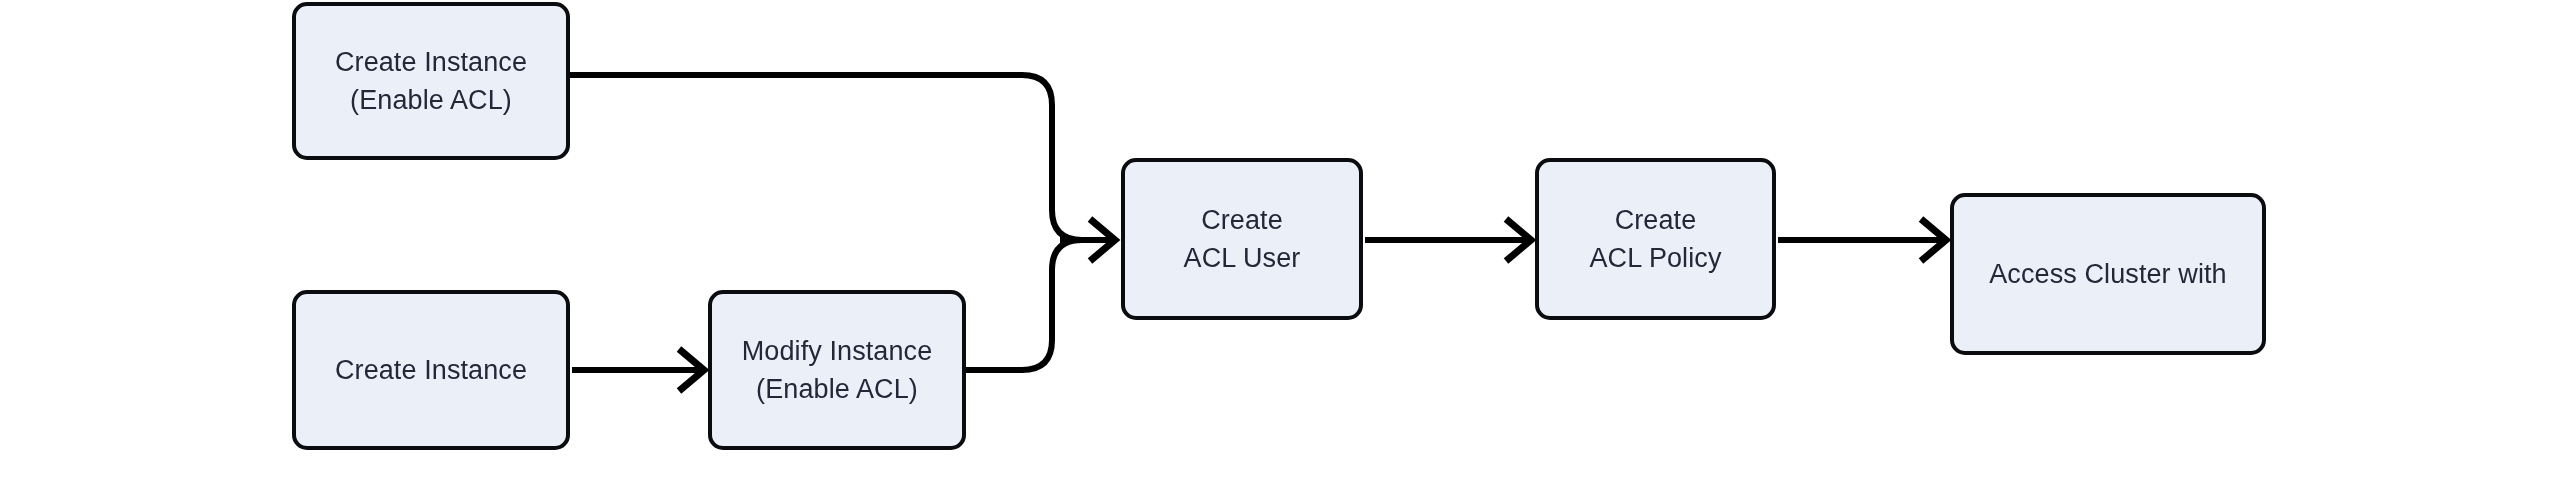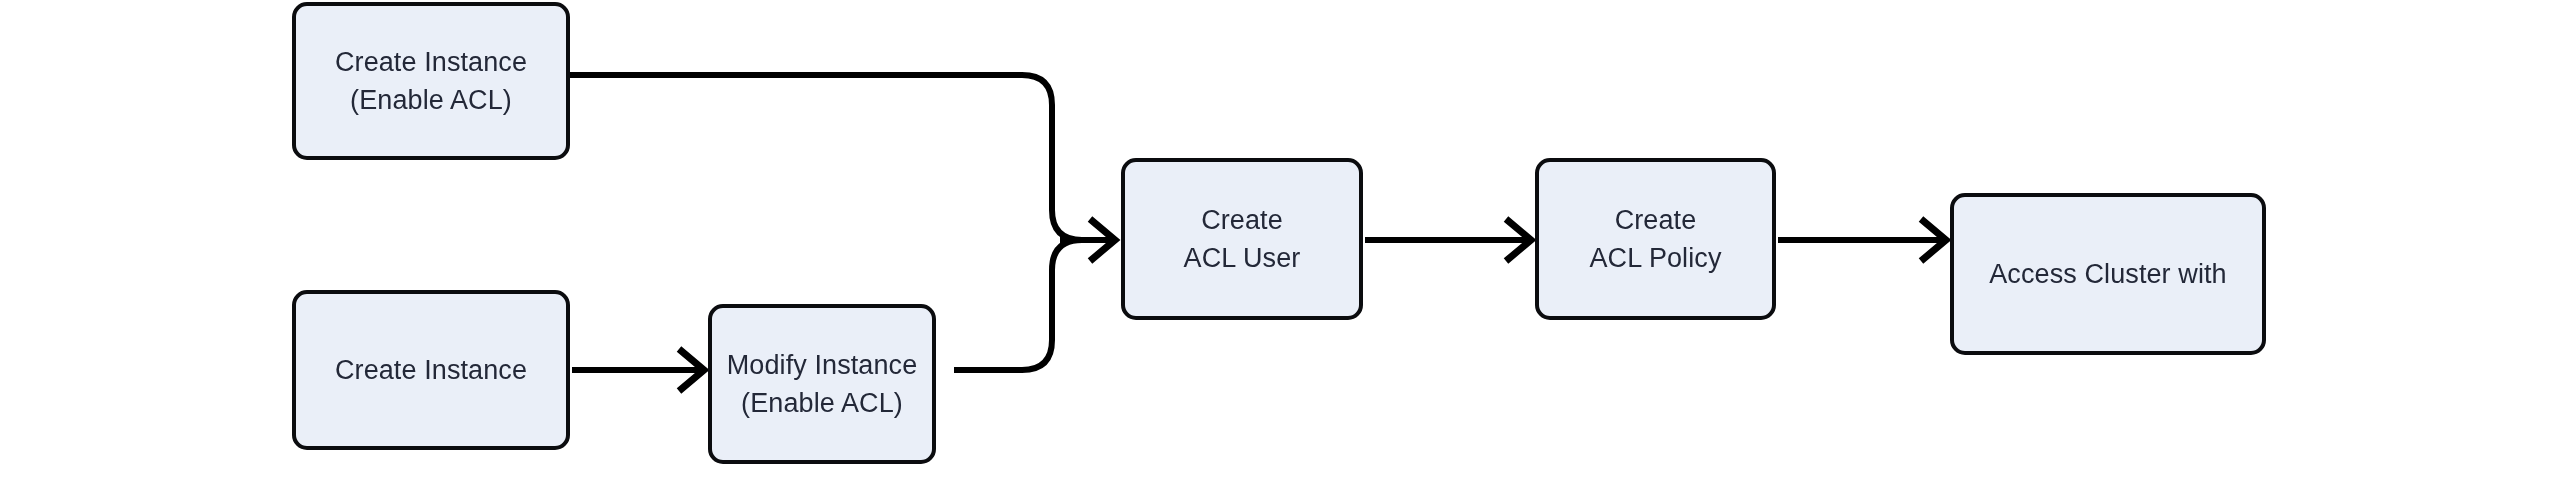--- a/index.html
+++ b/index.html
@@ -77,21 +77,21 @@
 
   <div class="node-box" id="node-0" style="left: 292px; top: 2px; width: 278px; height: 158px; background: rgb(234, 239, 248); border-color: rgb(11, 12, 15); color: rgb(35, 40, 56);">
     <span class="node-line">Create Instance</span>
     <span class="node-line">(Enable ACL)</span>
   </div>
 
   <div class="node-box" id="node-1" style="left: 292px; top: 290px; width: 278px; height: 160px; background: rgb(234, 239, 248); border-color: rgb(11, 12, 15); color: rgb(35, 40, 56);">
     <span class="node-line">Create Instance</span>
   </div>
 
-  <div class="node-box" id="node-2" style="left: 708px; top: 304px; width: 228px; height: 160px; background: rgb(234, 239, 248); border-color: rgb(11, 12, 15); color: rgb(35, 40, 56);">
+  <div class="node-box" id="node-2" style="left: 708px; top: 290px; width: 258px; height: 160px; background: rgb(234, 239, 248); border-color: rgb(11, 12, 15); color: rgb(35, 40, 56);">
     <span class="node-line">Modify Instance</span>
     <span class="node-line">(Enable ACL)</span>
   </div>
 
   <div class="node-box" id="node-3" style="left: 1121px; top: 158px; width: 242px; height: 162px; background: rgb(234, 239, 248); border-color: rgb(11, 12, 15); color: rgb(35, 40, 56);">
     <span class="node-line">Create</span>
     <span class="node-line">ACL User</span>
   </div>
 
   <div class="node-box" id="node-4" style="left: 1535px; top: 158px; width: 241px; height: 162px; background: rgb(234, 239, 248); border-color: rgb(11, 12, 15); color: rgb(35, 40, 56);">

